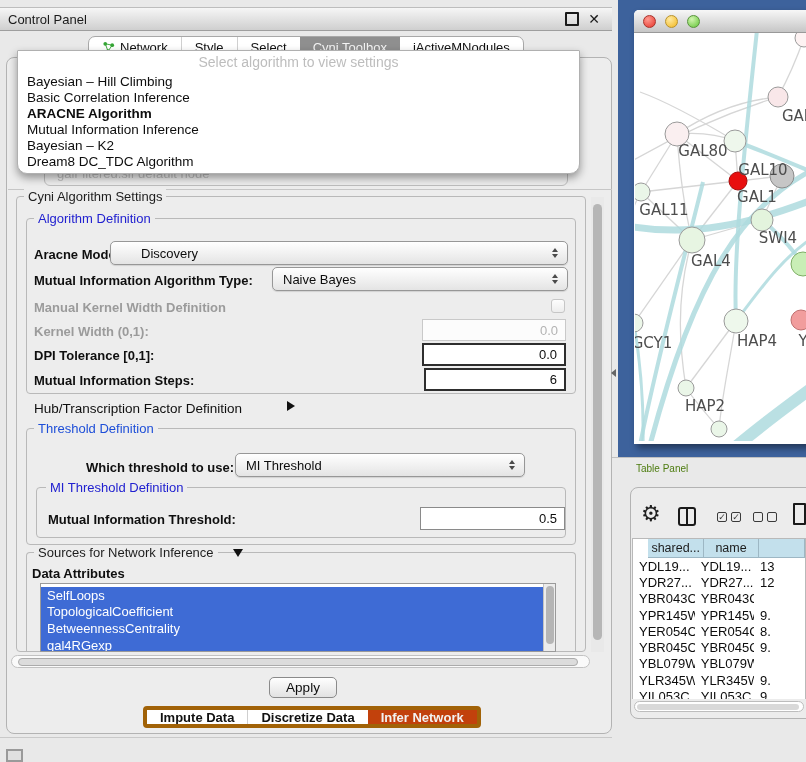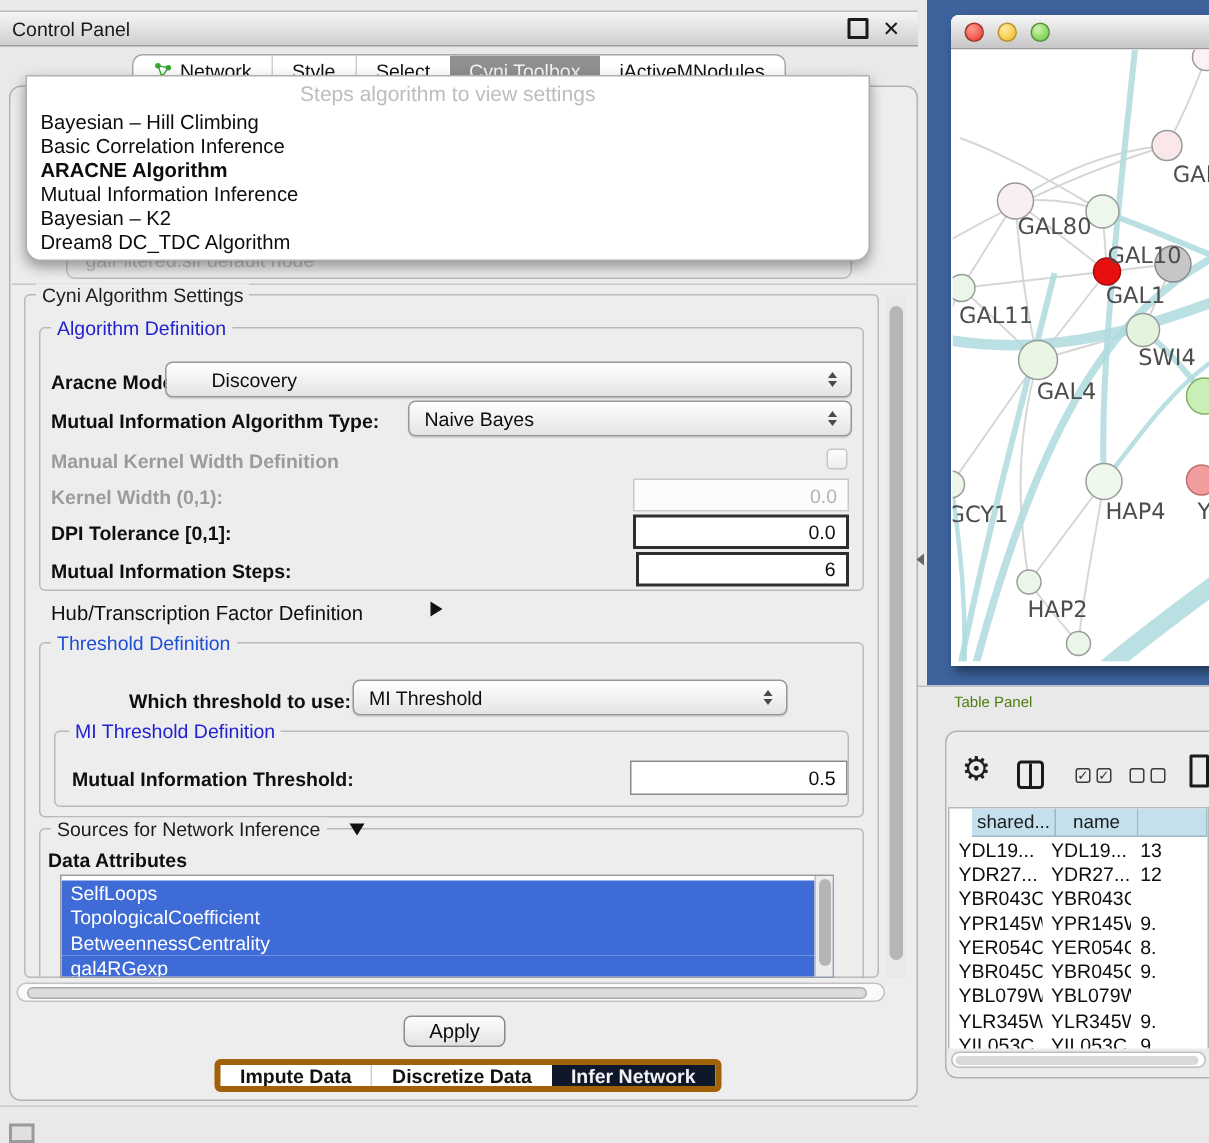--- a/index.html
+++ b/index.html
@@ -81,21 +81,21 @@
   .hscroll .thumb{position:absolute;left:6px;top:1.5px;width:560px;height:8px;background:#dcdcdc;border:1px solid #ababab;border-radius:5px;box-sizing:border-box;}
 
   .apply-btn{position:absolute;left:269px;top:677px;width:68px;height:21px;
     background:linear-gradient(#fefefe,#e2e2e2);border:1px solid #8a8a8a;border-radius:5px;
     font-size:13.5px;color:#0d0d0d;display:flex;align-items:center;justify-content:center;box-sizing:border-box;}
 
   .bot-tabs{position:absolute;left:143px;top:706px;height:22px;display:flex;background:#fff;
     border:4px solid #a16207;border-radius:4px;overflow:hidden;box-sizing:border-box;}
   .btab{display:flex;align-items:center;padding:0 13px;font-size:13px;font-weight:bold;color:#111;border-left:1px solid #cfcfcf;white-space:nowrap;}
   .btab:first-child{border-left:none;}
-  .btab.sel{background:#0f172a;color:#f2f2f2;border-left:none;}
+  .btab.sel{background:#c2410c;color:#f2f2f2;border-left:none;}
 
   .corner-ic{position:absolute;left:6px;top:749px;width:17px;height:13px;border:2px solid #9a9a9a;background:#e0e0e0;box-sizing:border-box;}
 
   
   .net-bg{position:absolute;left:618px;top:0;width:188px;height:457px;background:#3d629c;}
   .splitter{position:absolute;left:611px;top:369px;width:0;height:0;
     border-right:5px solid #666;border-top:4px solid transparent;border-bottom:4px solid transparent;}
   .net-window{position:absolute;left:634px;top:10px;width:180px;height:434px;background:#fff;
     box-shadow:3px 4px 7px rgba(0,0,0,.45);border-radius:5px 5px 0 0;}
   .net-titlebar{position:absolute;left:0;top:0;width:100%;height:23px;
@@ -165,21 +165,21 @@
       <div class="tab">
         <span>jActiveMNodules</span>
       </div>
     </div>
 
   <div class="combo-ghost">
     <span>galFiltered.sif default node</span>
   </div>
 
   <div class="algo-popup">
-    <div class="algo-ph">Steps algorithm to view settings</div>
+    <div class="algo-ph">Select algorithm to view settings</div>
     <div id="algo-items">
         <div class="algo-item">Bayesian – Hill Climbing</div>
         <div class="algo-item">Basic Correlation Inference</div>
         <div class="algo-item bold">ARACNE Algorithm</div>
         <div class="algo-item">Mutual Information Inference</div>
         <div class="algo-item">Bayesian – K2</div>
         <div class="algo-item">Dream8 DC_TDC Algorithm</div>
       </div>
   </div>
 

